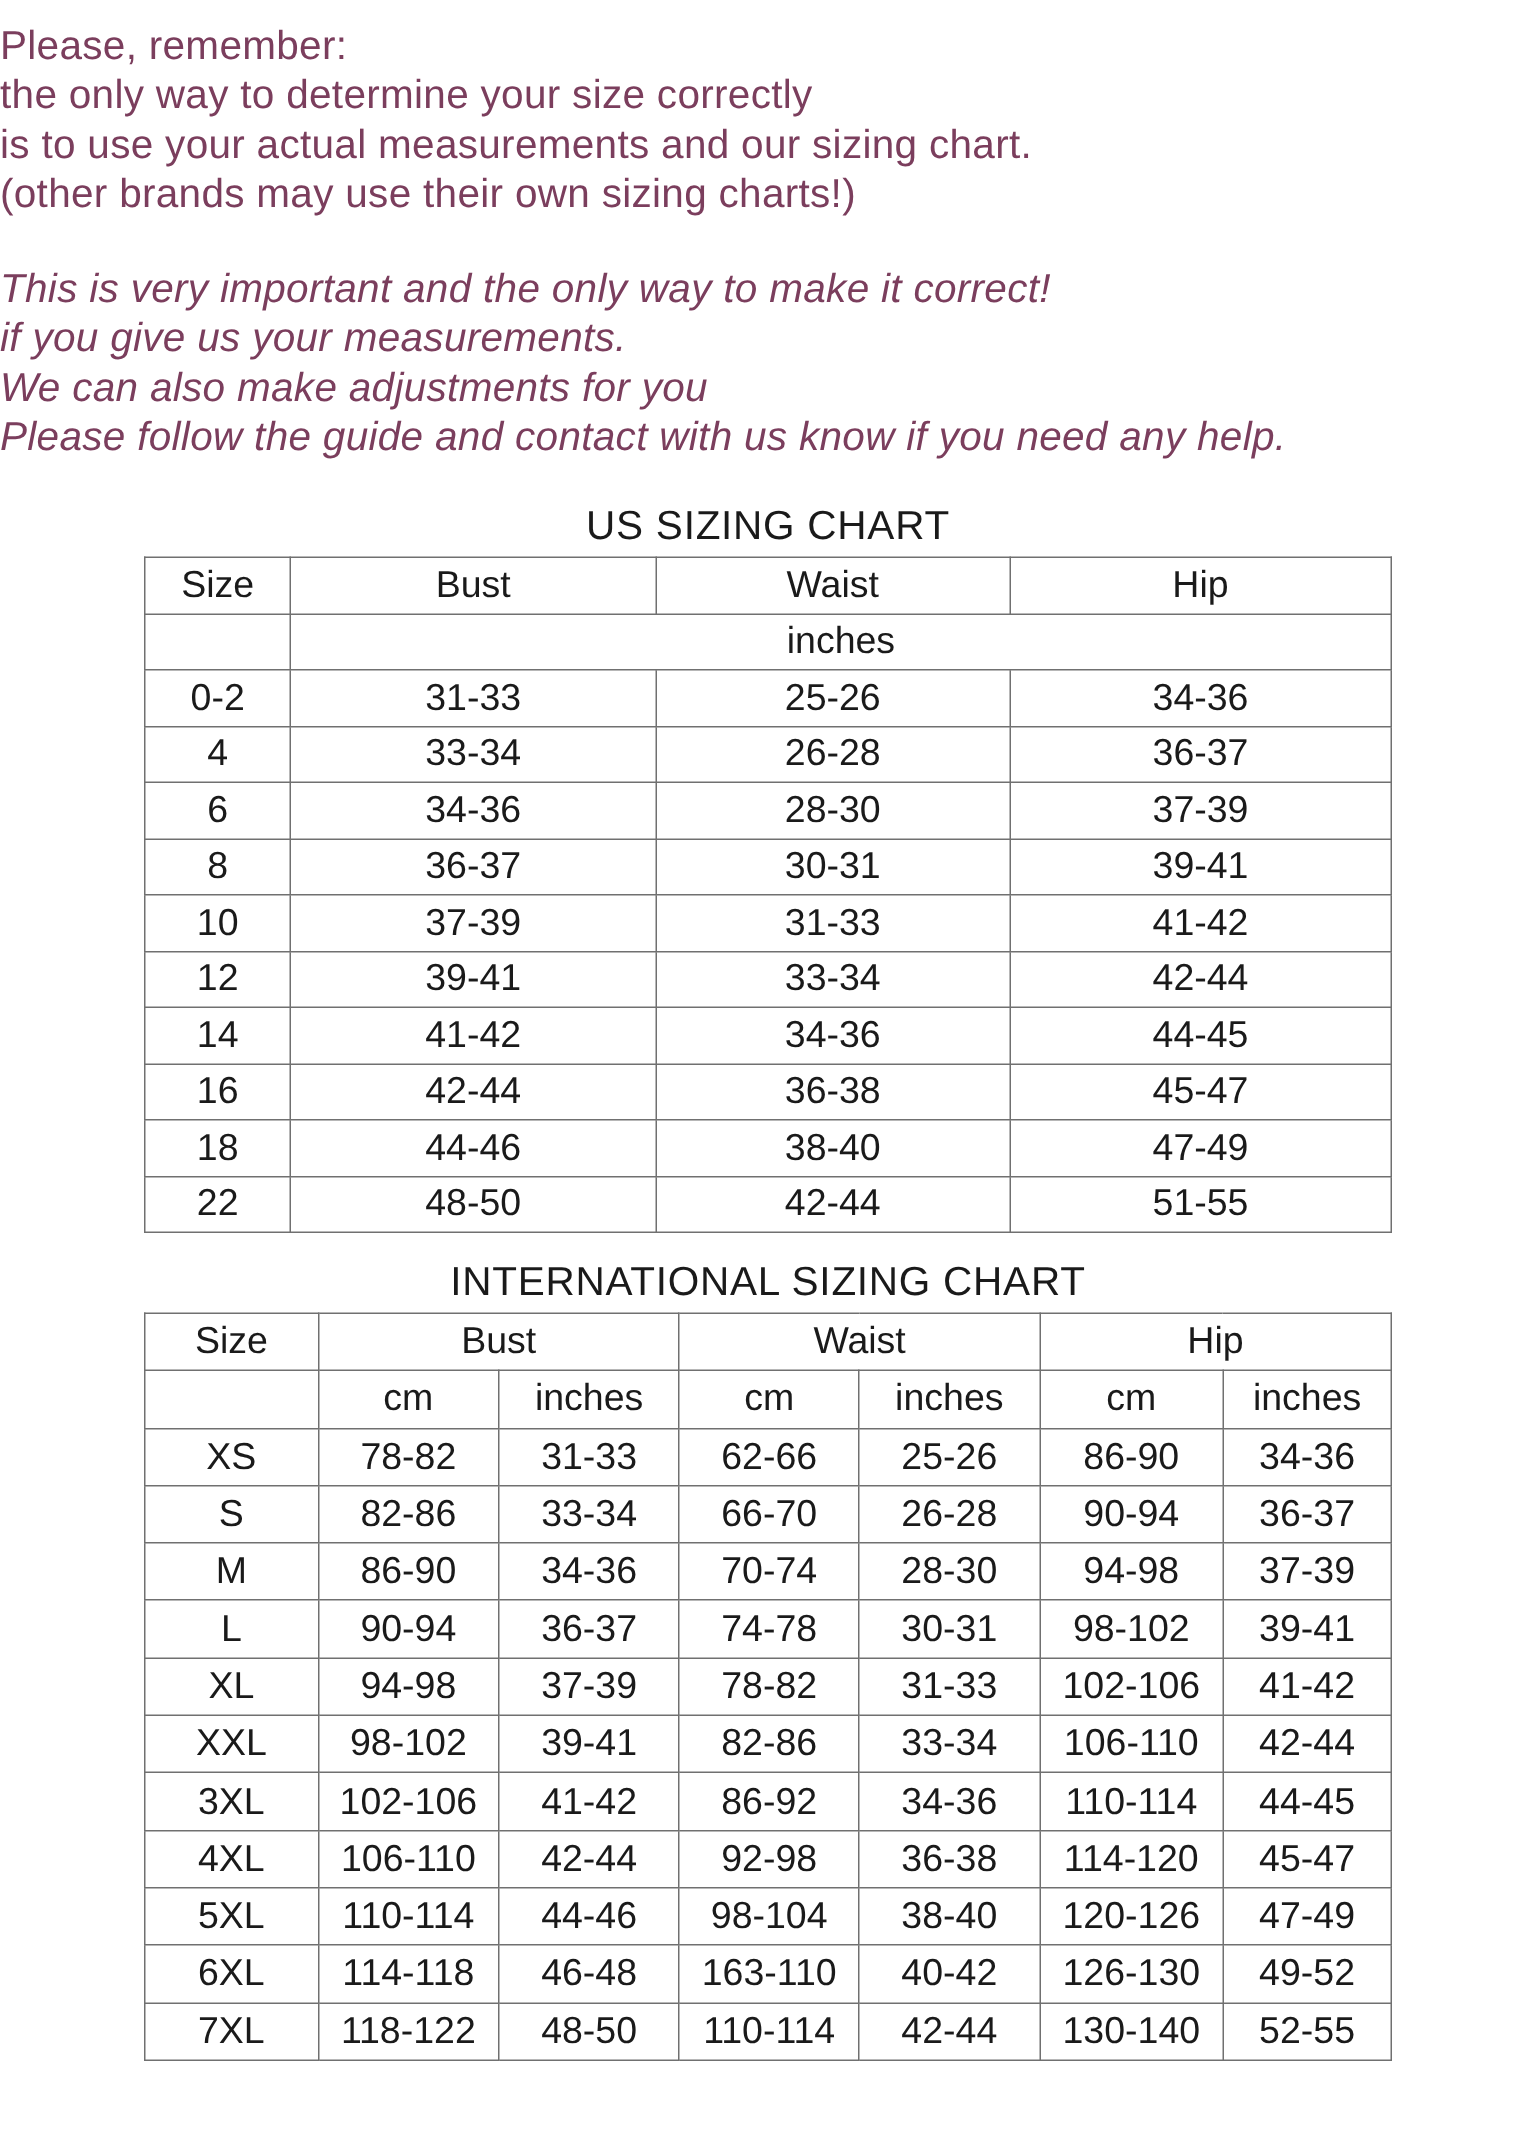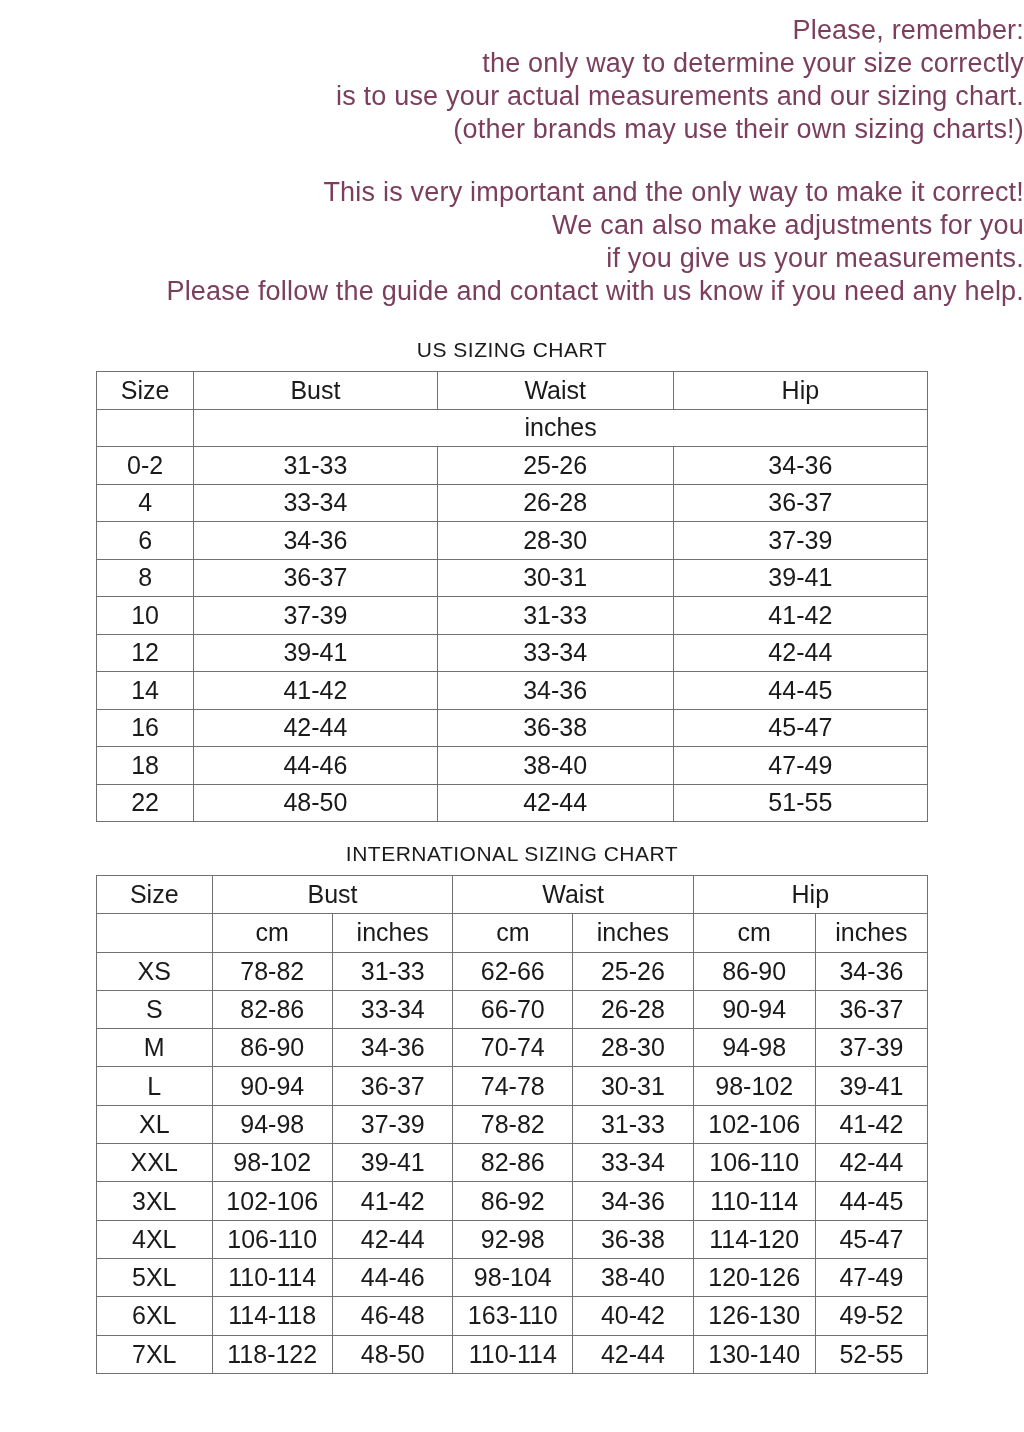--- a/index.html
+++ b/index.html
@@ -10,34 +10,34 @@
     font-family: "Liberation Sans", sans-serif;
     -webkit-font-smoothing: antialiased;
   }
   * { box-sizing: border-box; }
 
   .page { width: 1024px; height: 1432px; overflow: hidden; }
 
   
   .intro {
     padding-top: 14px;
-    text-align: right;
+    text-align: left;
     color: #7b3e5d;
     font-size: 27px;
     line-height: 33px;
     font-weight: 400;
     letter-spacing: 0.2px;
   }
-  .intro-group-2 { margin-top: 30px; }
+  .intro-group-2 { margin-top: 30px; font-style: italic; }
 
   
   .chart-title {
     text-align: center;
     color: #1a1a1a;
-    font-size: 21px;
+    font-size: 27px;
     letter-spacing: 0.5px;
     margin-top: 27px;
     line-height: 30px;
   }
   .intl-title { margin-top: 17px; text-align: center; }
 
   
   table.sizing-table {
     border-collapse: collapse;
     table-layout: fixed;
@@ -79,22 +79,22 @@
 
   <div class="intro">
     <div class="intro-group-1">
       <div>Please, remember:</div>
       <div>the only way to determine your size correctly</div>
       <div>is to use your actual measurements and our sizing chart.</div>
       <div>(other brands may use their own sizing charts!)</div>
     </div>
     <div class="intro-group-2">
       <div>This is very important and the only way to make it correct!</div>
+      <div>if you give us your measurements.</div>
       <div>We can also make adjustments for you</div>
-      <div>if you give us your measurements.</div>
       <div>Please follow the guide and contact with us know if you need any help.</div>
     </div>
   </div>
 
   <div class="chart-title">US SIZING CHART</div>
 
   <table class="sizing-table us-table">
     <colgroup>
       <col class="us-c1">
         <col class="us-c2">

